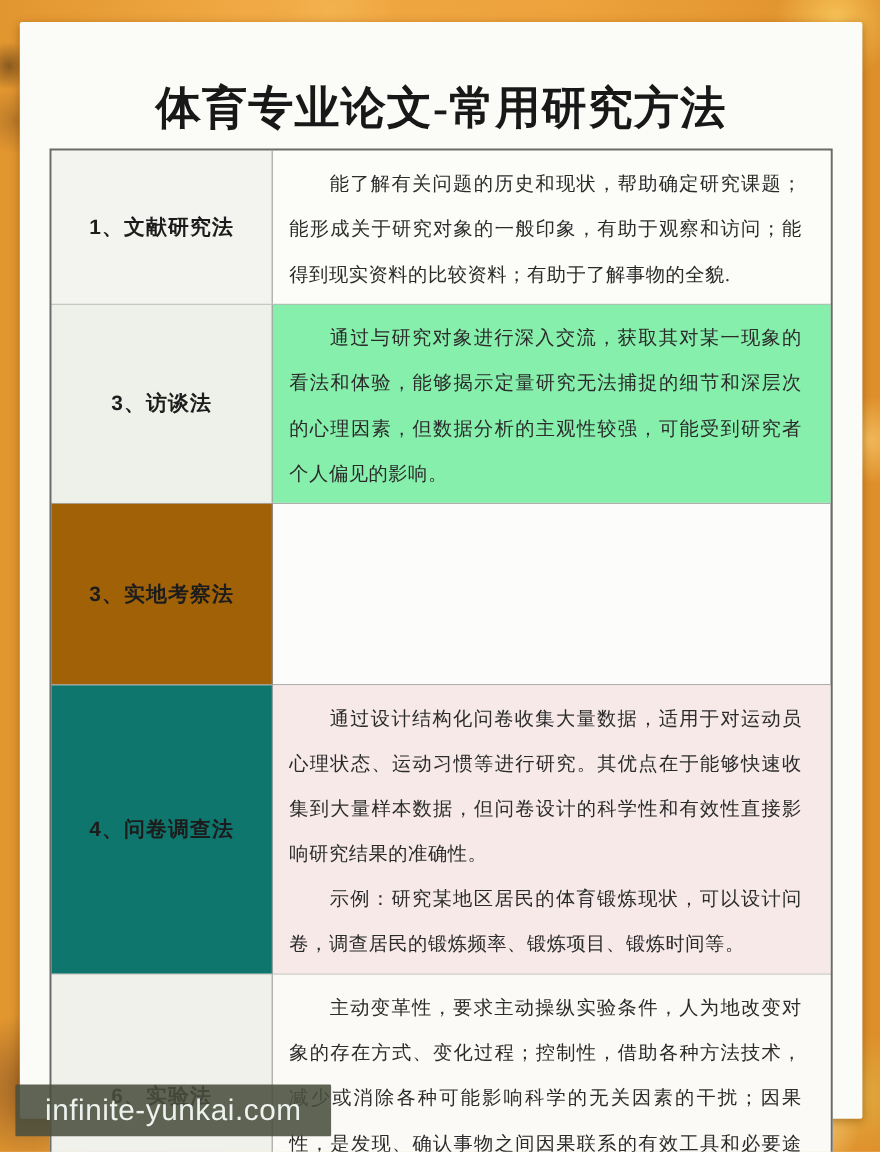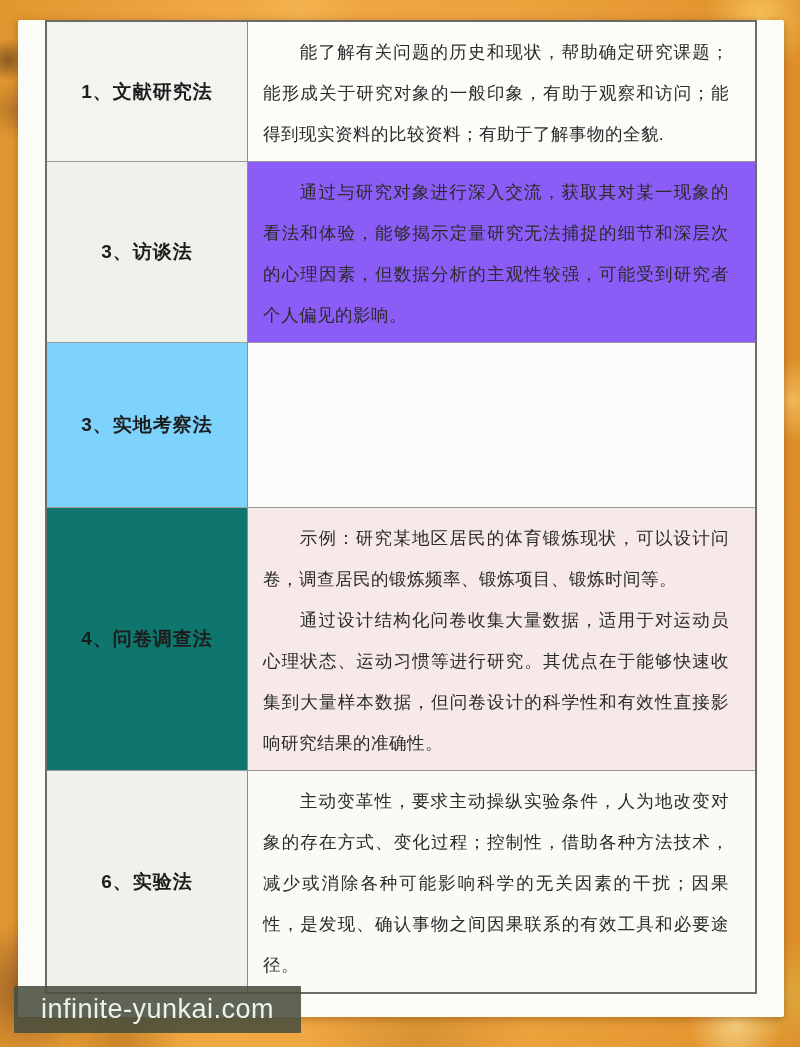--- a/index.html
+++ b/index.html
@@ -93,22 +93,22 @@
   
   .row:nth-child(1) { min-height: 123px; }
   .row:nth-child(2) { min-height: 165px; }
   .row:nth-child(3) { min-height: 165px; }
   .row:nth-child(4) { min-height: 250px; }
   .row:nth-child(5) { min-height: 158px; }
 
   .row:nth-child(1) .method-cell { background: #f3f3f0; }
   .row:nth-child(1) .desc-cell   { background: #fcfcf9; }
   .row:nth-child(2) .method-cell { background: #eef0ea; }
-  .row:nth-child(2) .desc-cell   { background: #8b5cf6; }
-  .row:nth-child(3) .method-cell { background: #7dd3fc; }
+  .row:nth-child(2) .desc-cell   { background: #86efac; }
+  .row:nth-child(3) .method-cell { background: #a16207; }
   .row:nth-child(3) .desc-cell   { background: #faf3f0; }
   .row:nth-child(4) .method-cell { background: #0f766e; }
   .row:nth-child(4) .desc-cell   { background: #f6e9e8; }
   .row:nth-child(5) .method-cell { background: #f1f1ec; }
   .row:nth-child(5) .desc-cell   { background: #fbfaf6; }
 
   .watermark {
     position: absolute;
     left: 14px; bottom: 14px;
     height: 47px;
@@ -121,20 +121,21 @@
     font-family: "Liberation Sans", sans-serif;
     letter-spacing: 0.5px;
     z-index: 10;
     margin-top: 10px;
   }
 </style>
 </head>
 <body>
 
 <div class="page">
+  <h1 class="title">体育专业论文-常用研究方法</h1>
   <div class="methods-table" id="methods-table">
       <div class="row">
         <div class="cell method-cell">
           <span class="method-label">1、文献研究法</span>
         </div>
         <div class="cell desc-cell">
           <p>能了解有关问题的历史和现状，帮助确定研究课题；能形成关于研究对象的一般印象，有助于观察和访问；能得到现实资料的比较资料；有助于了解事物的全貌.</p>
         </div>
       </div>
       <div class="row">
@@ -148,22 +149,22 @@
       <div class="row">
         <div class="cell method-cell">
           <span class="method-label">3、实地考察法</span>
         </div>
       </div>
       <div class="row">
         <div class="cell method-cell">
           <span class="method-label">4、问卷调查法</span>
         </div>
         <div class="cell desc-cell">
+          <p>通过设计结构化问卷收集大量数据，适用于对运动员心理状态、运动习惯等进行研究。其优点在于能够快速收集到大量样本数据，但问卷设计的科学性和有效性直接影响研究结果的准确性。</p>
           <p>示例：研究某地区居民的体育锻炼现状，可以设计问卷，调查居民的锻炼频率、锻炼项目、锻炼时间等。</p>
-          <p>通过设计结构化问卷收集大量数据，适用于对运动员心理状态、运动习惯等进行研究。其优点在于能够快速收集到大量样本数据，但问卷设计的科学性和有效性直接影响研究结果的准确性。</p>
         </div>
       </div>
       <div class="row">
         <div class="cell method-cell">
           <span class="method-label">6、实验法</span>
         </div>
         <div class="cell desc-cell">
           <p>主动变革性，要求主动操纵实验条件，人为地改变对象的存在方式、变化过程；控制性，借助各种方法技术，减少或消除各种可能影响科学的无关因素的干扰；因果性，是发现、确认事物之间因果联系的有效工具和必要途径。</p>
         </div>
       </div>

